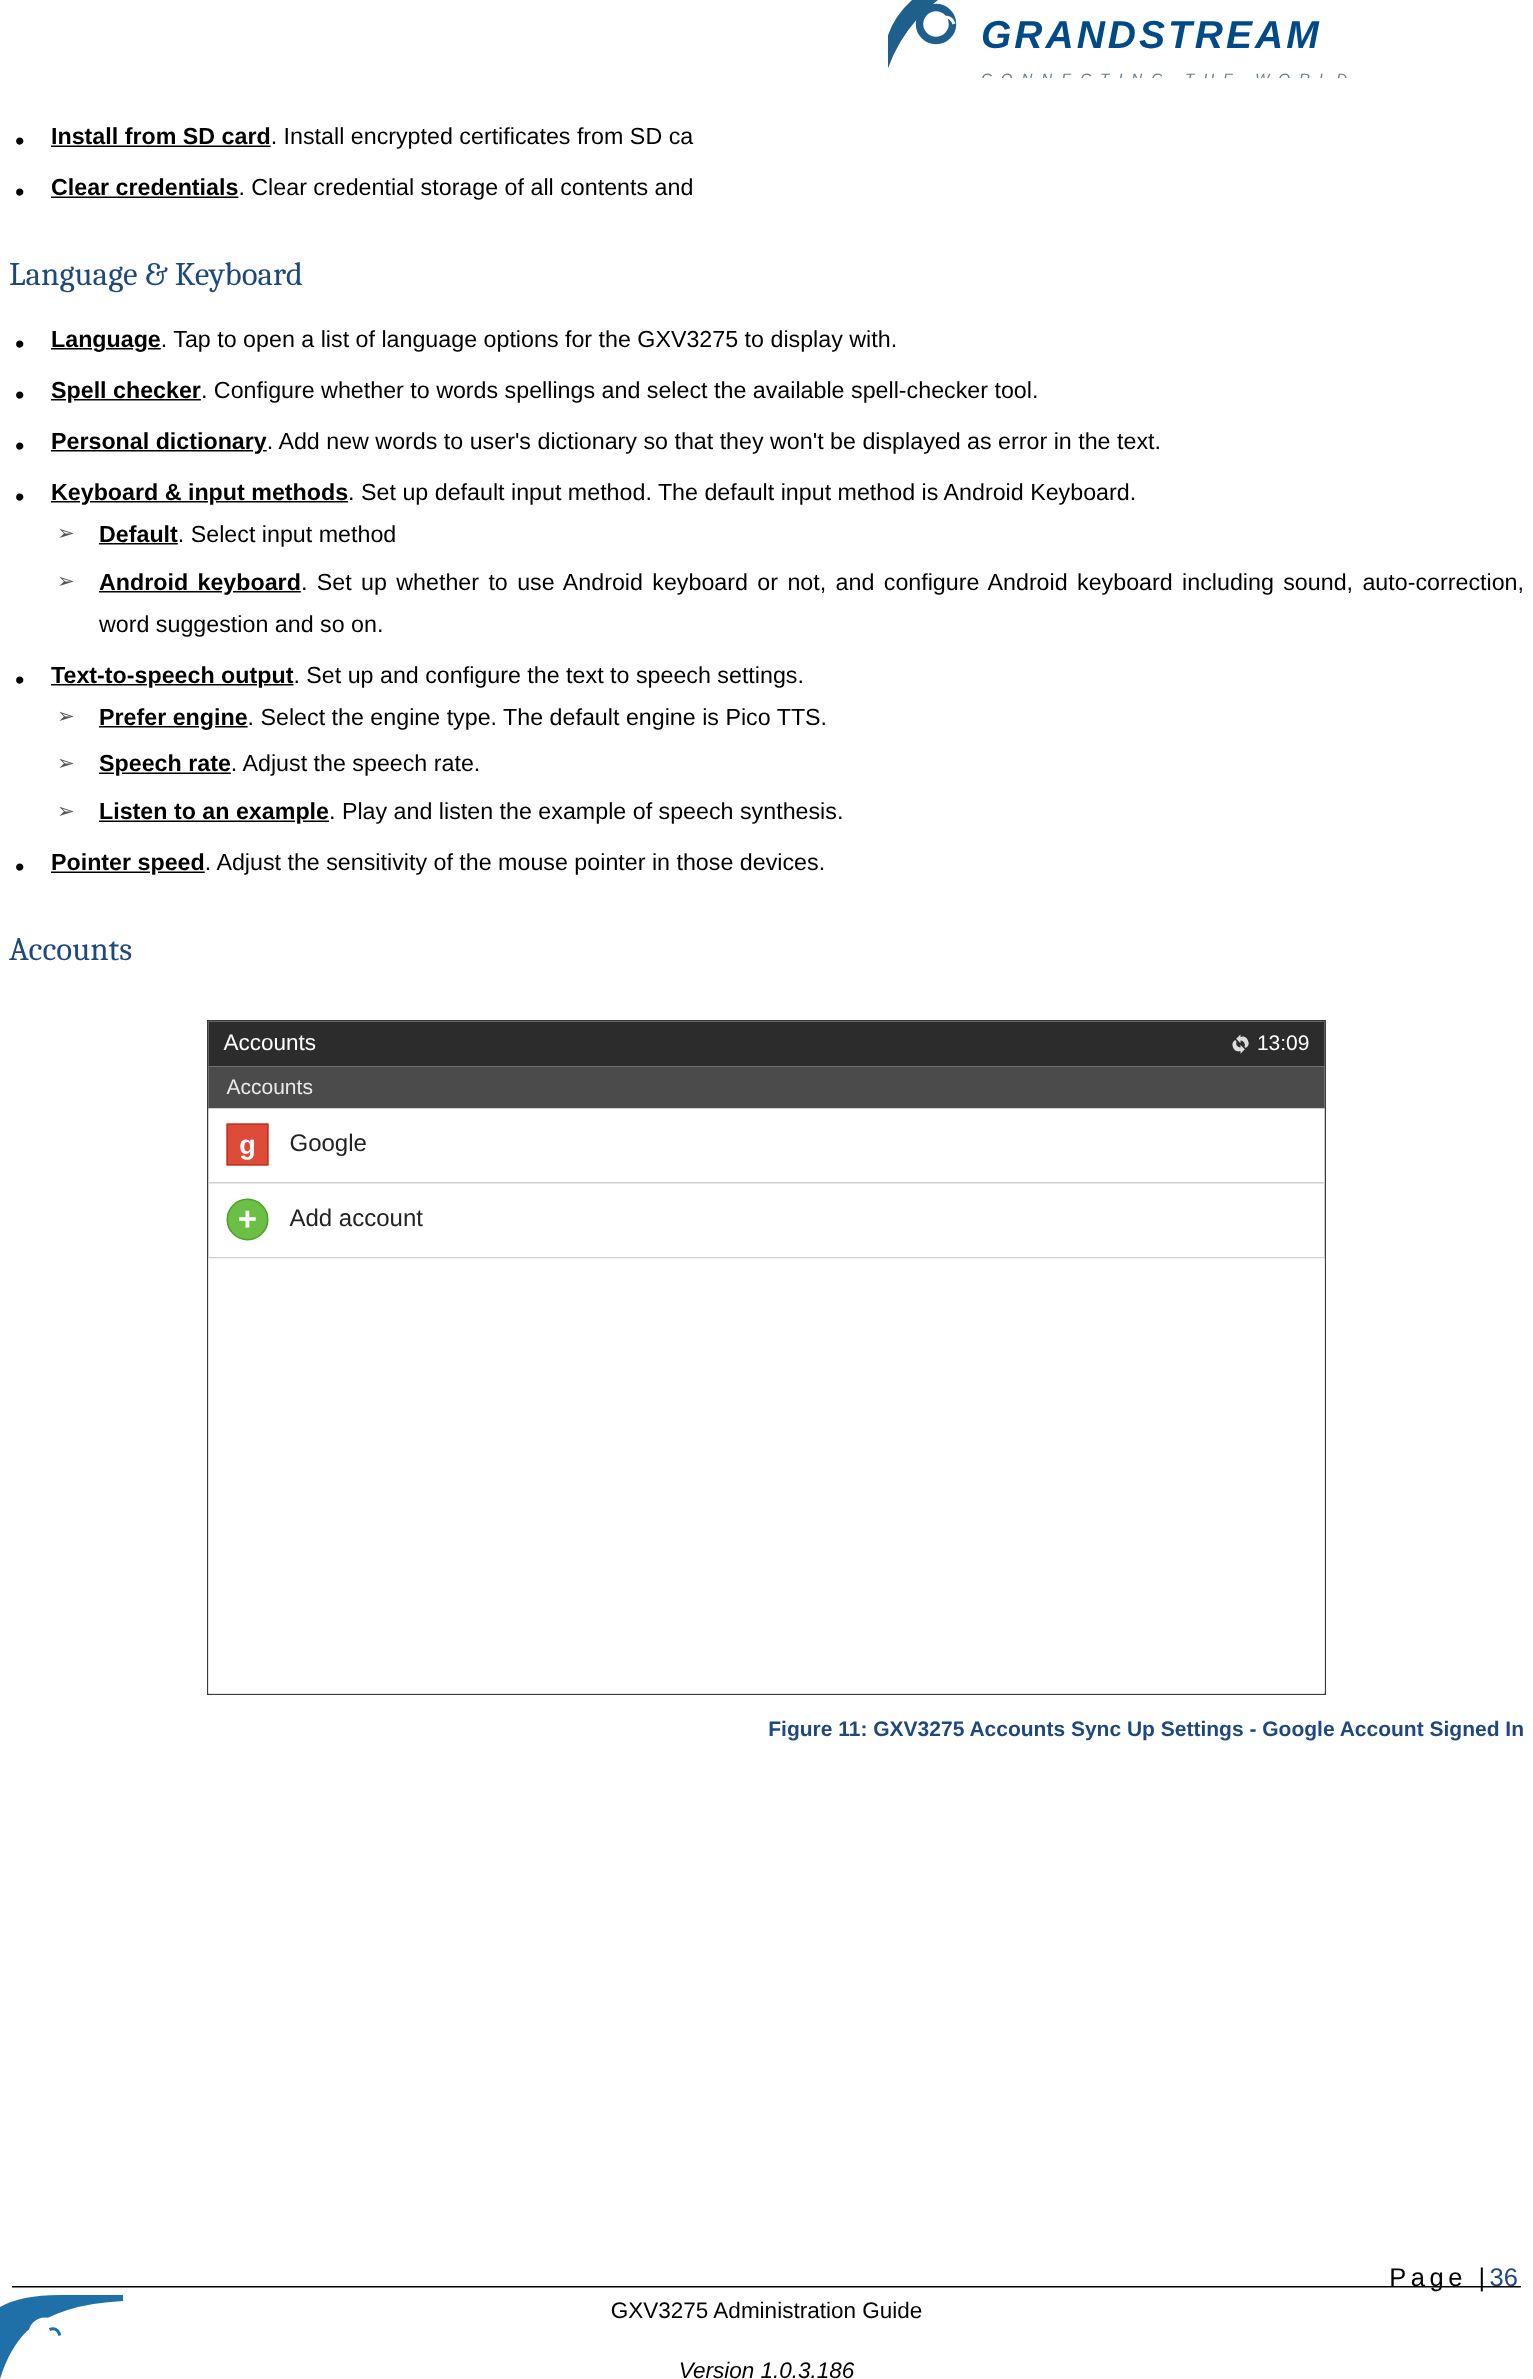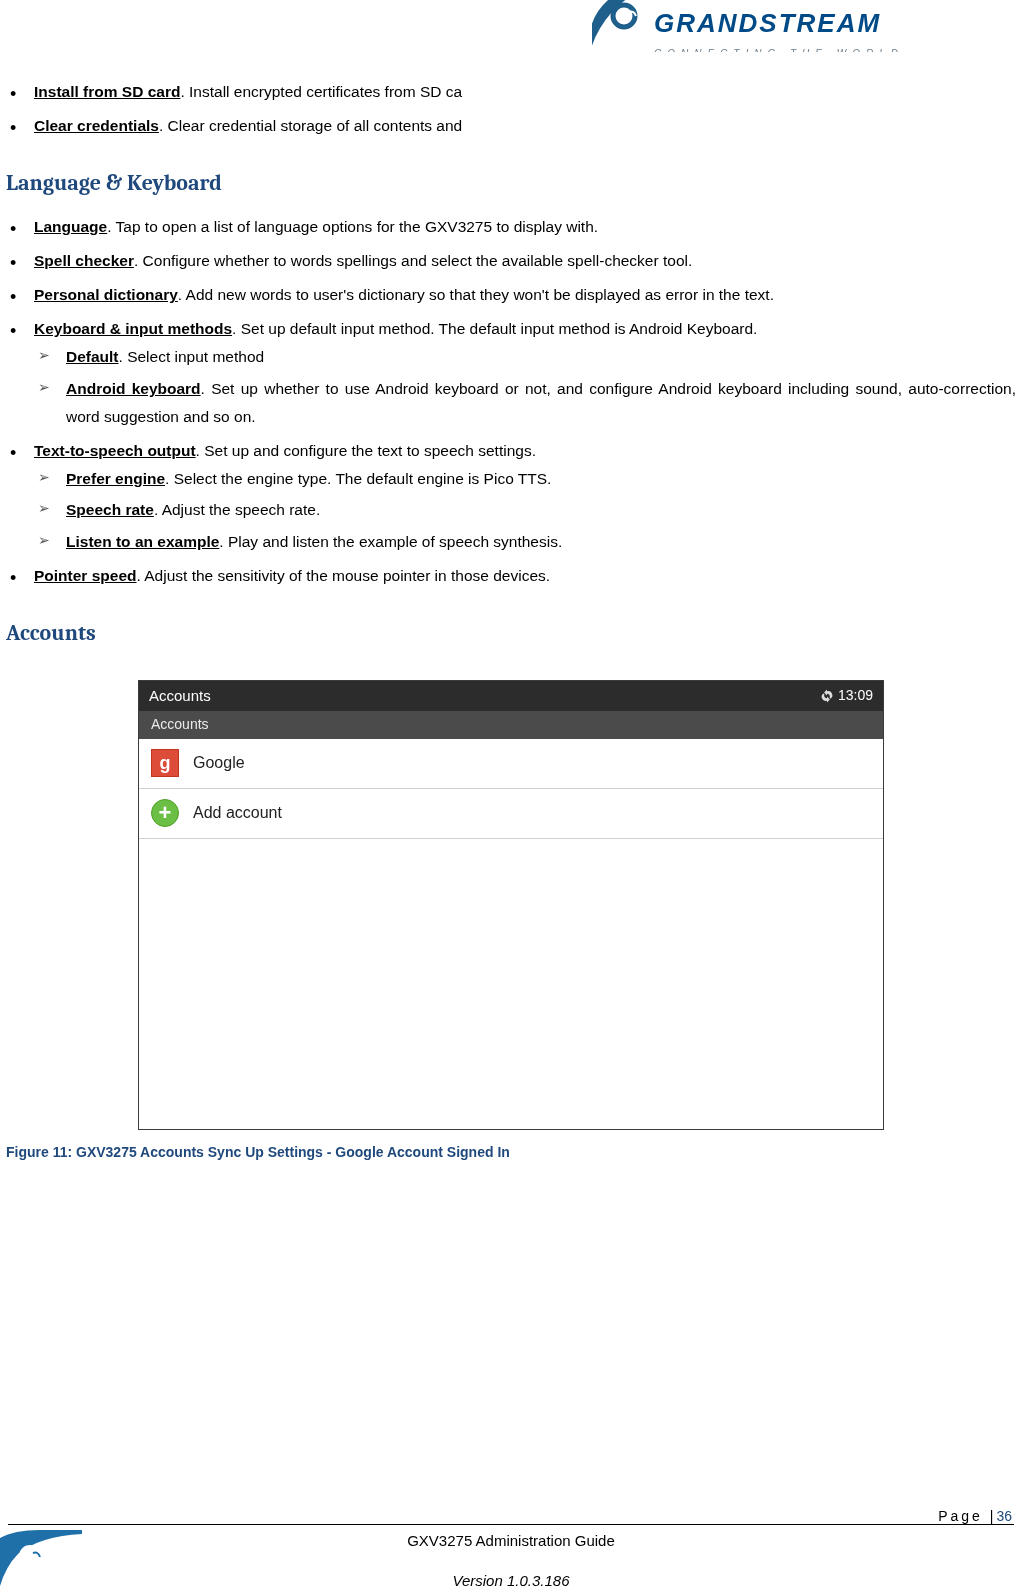--- a/index.html
+++ b/index.html
@@ -88,21 +88,21 @@
       position: absolute;
       left: -28px;
       top: 0;
       color: #555;
       font-size: 14px;
     }
     h2.section {
       font-family: Cambria, Georgia, serif;
       color: #1f497d;
       font-size: 22px;
-      font-weight: bold;
+      font-weight: normal;
       margin: 24px 0 10px 0;
     }
     .para {
       text-align: justify;
       margin-top: 8px;
     }
     b { font-weight: bold; text-decoration: underline; }
     
     .shot-wrap {
       width: 746px;
@@ -161,38 +161,38 @@
     .plus-icon {
       width: 28px; height: 28px;
       border-radius: 50%;
       background: #6cbf45;
       display: flex; align-items: center; justify-content: center;
       color: #fff; font-weight: bold; font-size: 22px;
       border: 1px solid #4fa02b;
       line-height: 1;
     }
     .figure-caption {
-      text-align: left;
+      text-align: right;
       color: #1f497d;
       font-weight: bold;
       font-size: 14px;
       margin-top: 10px;
     }
     
     .footer {
       position: absolute;
       bottom: 0; left: 0;
       width: 1022px;
       height: 70px;
     }
     .page-num {
       position: absolute;
       right: 10px;
       top: -12px;
-      font-size: 14px;
+      font-size: 17px;
       color: #000;
       letter-spacing: 3px;
     }
     .page-num .num { color: #1f497d; letter-spacing: 0; }
     .footer-line {
       position: absolute;
       top: 8px;
       left: 8px; right: 8px;
       border-top: 1px solid #000;
     }

